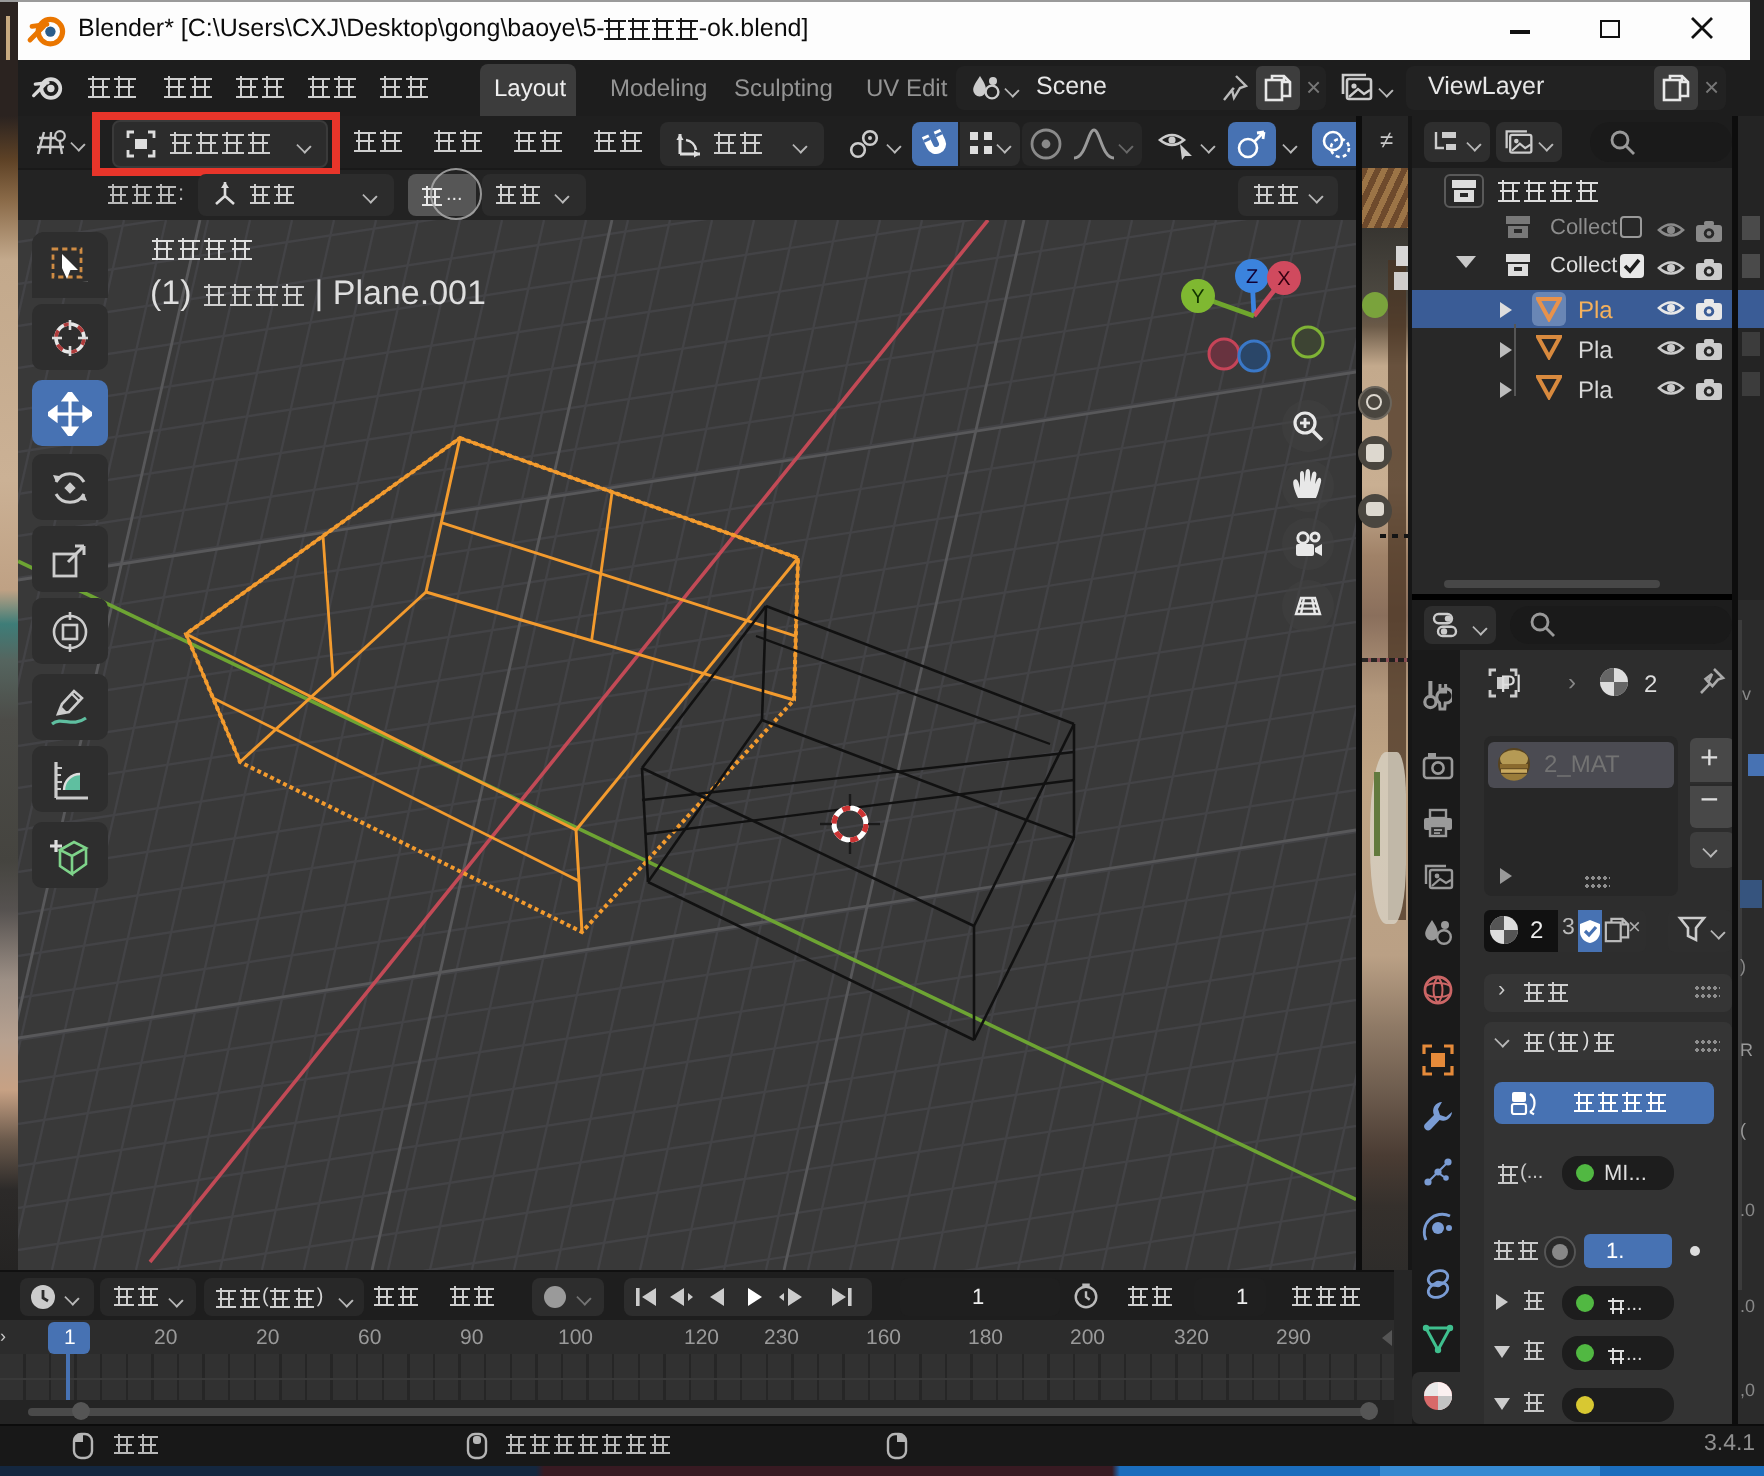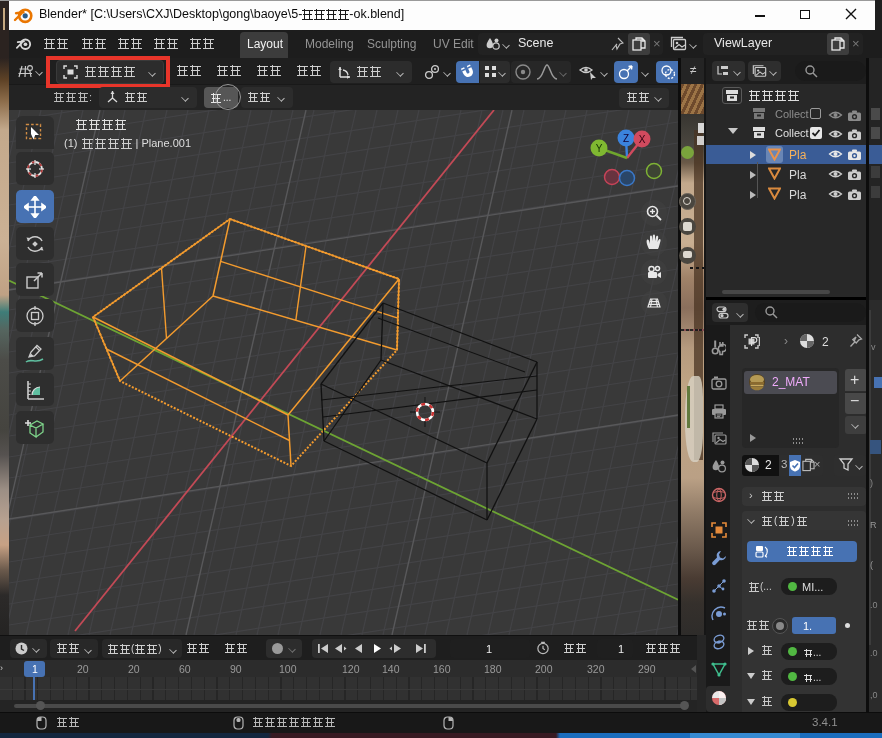--- a/index.html
+++ b/index.html
@@ -262,21 +262,21 @@
       <path d="M-6 4 L-3.5 -4 H3.5 L6 4 Z M-2 -4 L-3.5 4 M2 -4 L3.5 4 M-4.5 -1.3 H4.5 M-5.3 1.3 H5.3" fill="none" stroke="#e8e8e8" stroke-width="1.2"></path>
     </g>
   </svg>
 
 <div class="abs row" style="left:75px;top:119px;--c:#dedede">
     <i class="h"></i>
     <i class="h"></i>
     <i class="h"></i>
     <i class="h"></i>
   </div>
-<div class="abs row" style="left:64px;top:137px;color:#dedede;font-size:11px">(1)&nbsp;<i class="h"></i><i class="h"></i><i class="h"></i><i class="h"></i>&nbsp;|&nbsp;Plane.001</div>
+<div class="abs row" style="left:75px;top:137px;color:#dedede;font-size:17px">(1)&nbsp;<i class="h"></i><i class="h"></i><i class="h"></i><i class="h"></i>&nbsp;|&nbsp;Plane.001</div>
 
 <div id="toolbar">
 <div class="tb" style="top:116px">
       <svg width="22" height="22" viewBox="0 0 22 22">
         <rect x="2.5" y="2.5" width="14" height="14" fill="none" stroke="#cf8c44" stroke-width="1.4" stroke-dasharray="2.6 2"></rect>
         <path d="M7 5 L15 13 L11.2 13 L9.5 17.5 L7 12 Z" fill="#fff"></path>
         <path d="M17 19 l3 0 l0 -0.1 Z" fill="#ddd"></path>
       </svg>
     </div>
 <div class="tb" style="top:152px">
@@ -764,21 +764,21 @@
 
 <div class="abs" style="left:742px;top:368px;width:97px;height:80px;background:#272727;border-radius:4px"></div>
 <div class="abs" style="left:744px;top:371px;width:93px;height:23px;background:#4b4b52;border-radius:3px"></div>
 <svg class="abs" style="left:748px;top:373px" width="18" height="18" viewBox="0 0 18 18">
       <circle cx="9" cy="9" r="8" fill="#57431f"></circle>
       <ellipse cx="9" cy="6.5" rx="7" ry="4.5" fill="#b59a55"></ellipse>
       <rect x="2" y="9" width="14" height="2.2" fill="#8a6a2e"></rect>
       <rect x="2.5" y="11.6" width="13" height="1.8" fill="#caaa60"></rect>
       <path d="M2.5 14 a8 8 0 0 0 13 0 Z" fill="#9a7c3a"></path>
     </svg>
-<div class="abs" style="left:772px;top:375px;font-size:12px;color:#f0abfc">2_MAT</div>
+<div class="abs" style="left:772px;top:375px;font-size:12px;color:#737373">2_MAT</div>
 <div class="abs" style="left:750px;top:434px;width:0;height:0;border-top:4px solid transparent;border-bottom:4px solid transparent;border-left:6px solid #999"></div>
 <div class="grip" style="left:792px;top:437px"></div>
 
 <div class="abs" style="left:845px;top:369px;width:22px;height:22px;background:#484848;border-radius:3px 3px 0 0"></div>
 <div class="abs" style="left:850px;top:371px;font-size:16px;color:#ddd">+</div>
 <div class="abs" style="left:845px;top:392px;width:22px;height:22px;background:#484848;border-radius:0 0 3px 3px;border-top:1px solid #2a2a2a"></div>
 <div class="abs" style="left:850px;top:392px;font-size:16px;color:#ddd">−</div>
 <div class="abs" style="left:845px;top:416px;width:22px;height:18px;background:#3e3e3e;border-radius:3px"></div>
 <span class="abs vee" style="left:852px;top:421px"></span>
 
@@ -950,21 +950,21 @@
 
 <div class="abs" style="left:0px;top:660px;width:697px;height:17px;background:#2c2c2c"></div>
 <div class="abs" style="left:0px;top:663px;color:#ccc;font-size:9px">›</div>
 <div id="ruler" style="position:absolute;top:663px;font-size:10.5px;color:#9a9a9a">
 <span class="abs" style="left:77px">20</span>
       <span class="abs" style="left:128px">20</span>
       <span class="abs" style="left:179px">60</span>
       <span class="abs" style="left:230px">90</span>
       <span class="abs" style="left:279px">100</span>
       <span class="abs" style="left:342px">120</span>
-      <span class="abs" style="left:382px">140</span>
+      <span class="abs" style="left:382px">230</span>
       <span class="abs" style="left:433px">160</span>
       <span class="abs" style="left:484px">180</span>
       <span class="abs" style="left:535px">200</span>
       <span class="abs" style="left:587px">320</span>
       <span class="abs" style="left:638px">290</span>
 </div>
 
 <div class="abs" id="tracks" style="left:0px;top:677px;width:697px;height:23px;background:repeating-linear-gradient(90deg,#313131 0,#313131 11.6px,#262626 11.6px,#262626 12.8px)"></div>
 <div class="abs" style="left:0px;top:689px;width:697px;height:1px;background:#393939"></div>
 
@@ -1004,21 +1004,21 @@
       <i class="h s"></i>
       <i class="h s"></i>
       <i class="h s"></i>
       <i class="h s"></i>
       <i class="h s"></i>
     </div>
 <svg class="abs" style="left:443px;top:716px" width="11" height="14" viewBox="0 0 11 14">
       <rect x="1" y="1" width="9" height="12" rx="3.5" fill="none" stroke="#b5b5b5" stroke-width="1.2"></rect>
       <path d="M5.5 1 a4 4 0 0 1 4.5 4 h-4.5 Z" fill="#b5b5b5"></path>
     </svg>
-<div class="abs" style="left:812px;top:716px;font-size:11.5px;color:#909090">3.4.1</div>
+<div class="abs" style="left:852px;top:716px;font-size:11.5px;color:#909090">3.4.1</div>
 </div>
 
 <div class="abs" style="left:0;top:733px;width:882px;height:5px;background:linear-gradient(90deg,#14273f 0,#14273f 268px,#381a22 272px,#381a22 556px,#1b6dbd 560px,#1b6dbd 882px)"></div>
 <div class="abs" style="left:690px;top:733px;width:110px;height:5px;background:#4a9fe0;opacity:.6"></div>
 
 <div class="abs" id="rsliver" style="left:866px;top:58px;width:16px;height:654px;background:#242424;border-left:3px solid #0d0d0d"></div>
 <div class="abs" style="left:869px;top:145px;width:13px;height:19px;background:#3a5c96"></div>
 <div class="abs" style="left:871px;top:108px;width:9px;height:12px;background:#4a4a4a"></div>
 <div class="abs" style="left:871px;top:127px;width:9px;height:12px;background:#4a4a4a"></div>
 <div class="abs" style="left:871px;top:166px;width:9px;height:12px;background:#3c3c3c"></div>

